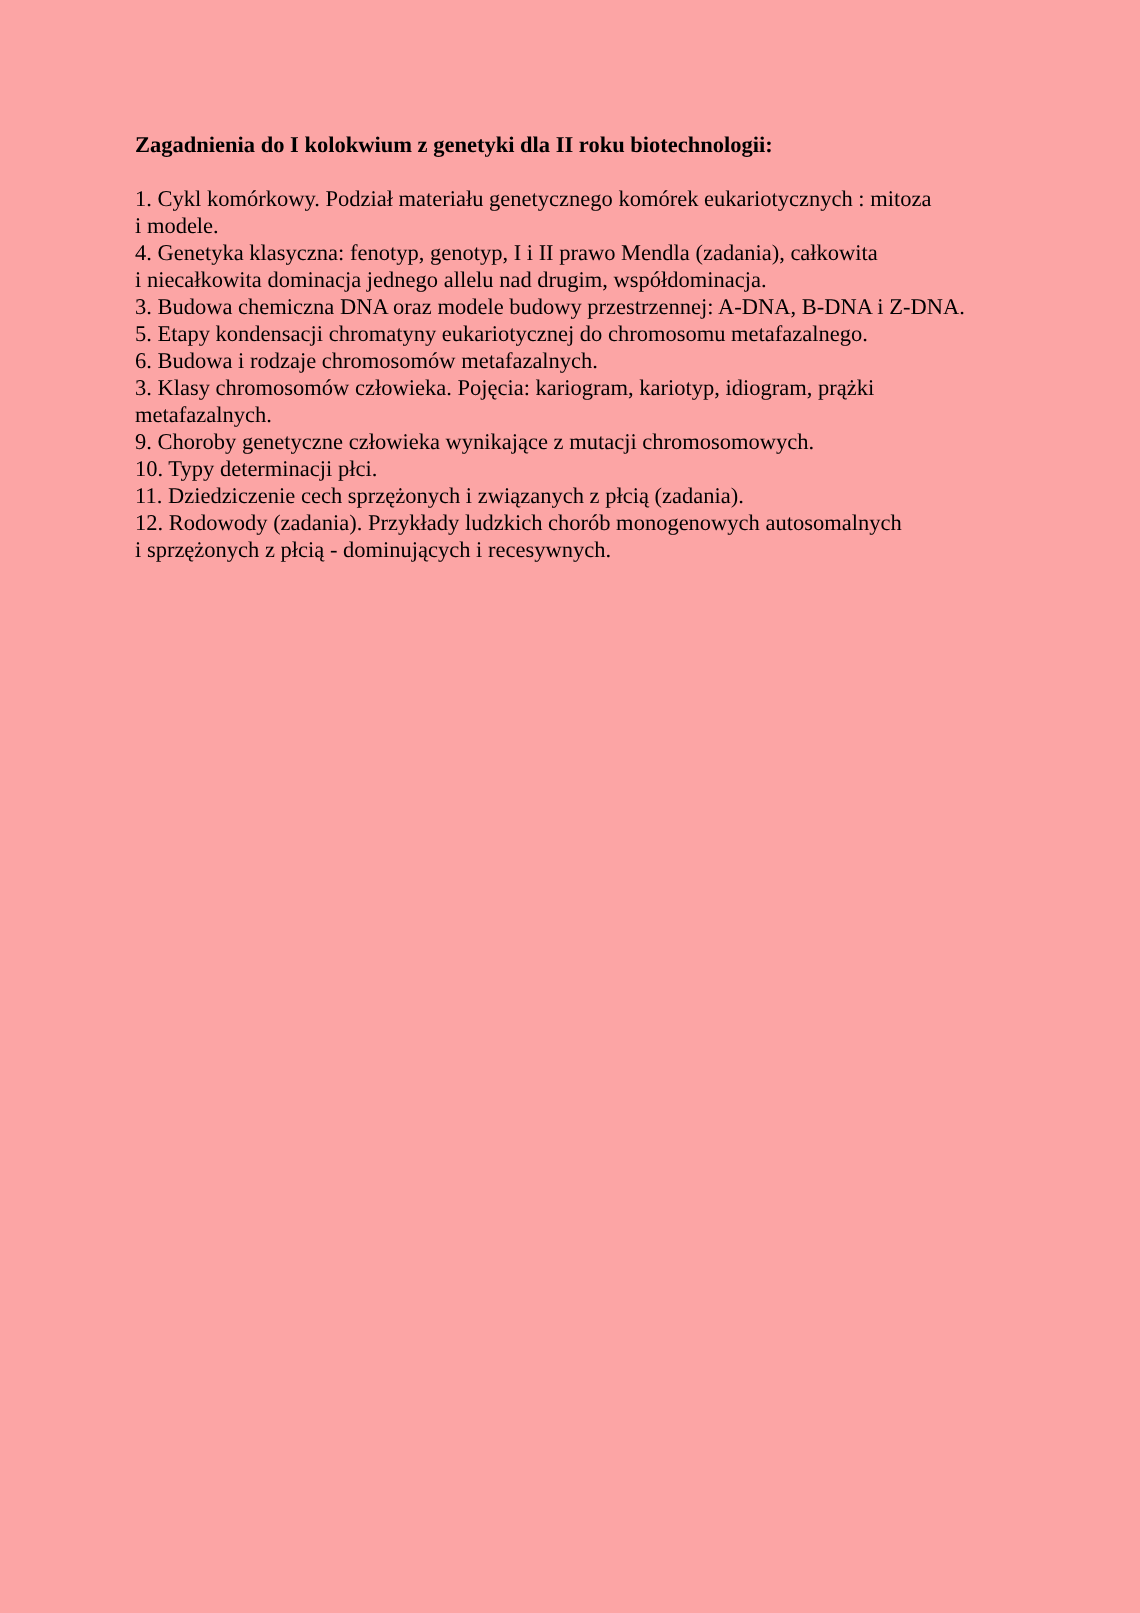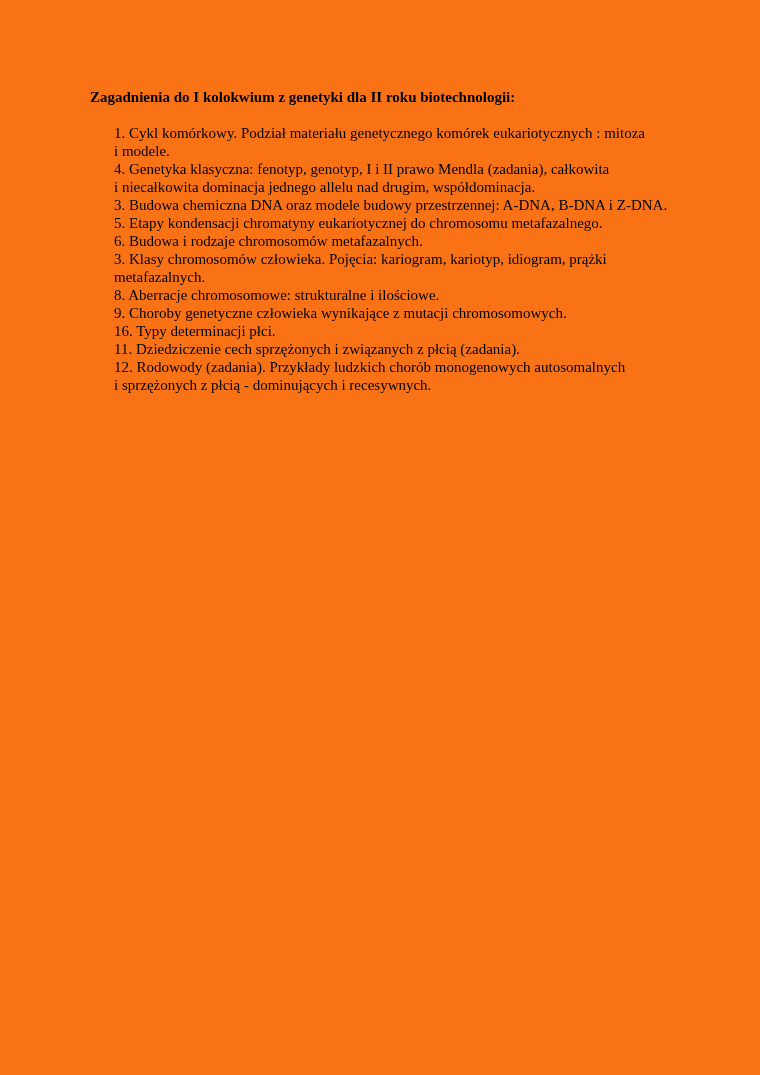--- a/index.html
+++ b/index.html
@@ -4,39 +4,38 @@
 <style>
   html, body {
     margin: 0;
     padding: 0;
     background: #ffffff;
   }
   .page {
     position: relative;
     width: 760px;
     height: 1075px;
-    background: #f97316;
+    background: #fca5a5;
     overflow: hidden;
     box-sizing: border-box;
     padding: 88px 70px 0 90px;
     font-family: "Liberation Serif", "DejaVu Serif", serif;
     color: #000000;
   }
   .doc-title {
     font-size: 15px;
     line-height: 18px;
     font-weight: bold;
     margin: 0 0 18px 0;
     white-space: nowrap;
   }
   .doc-body {
     font-size: 15px;
     line-height: 18px;
     font-weight: normal;
-    margin-left: 24px;
   }
   .doc-line {
     white-space: nowrap;
     height: 18px;
   }
 </style>
 </head>
 <body>
 
 <div class="page">
@@ -45,20 +44,19 @@
   <div class="doc-body">
     <div class="doc-line">1. Cykl komórkowy. Podział materiału genetycznego komórek eukariotycznych : mitoza</div>
     <div class="doc-line">i modele.</div>
     <div class="doc-line">4. Genetyka klasyczna: fenotyp, genotyp, I i II prawo Mendla (zadania), całkowita</div>
     <div class="doc-line">i niecałkowita dominacja jednego allelu nad drugim, współdominacja.</div>
     <div class="doc-line">3. Budowa chemiczna DNA oraz modele budowy przestrzennej: A-DNA, B-DNA i Z-DNA.</div>
     <div class="doc-line">5. Etapy kondensacji chromatyny eukariotycznej do chromosomu metafazalnego.</div>
     <div class="doc-line">6. Budowa i rodzaje chromosomów metafazalnych.</div>
     <div class="doc-line">3. Klasy chromosomów człowieka. Pojęcia: kariogram, kariotyp, idiogram, prążki</div>
     <div class="doc-line">metafazalnych.</div>
-    <div class="doc-line">8. Aberracje chromosomowe: strukturalne i ilościowe.</div>
     <div class="doc-line">9. Choroby genetyczne człowieka wynikające z mutacji chromosomowych.</div>
-    <div class="doc-line">16. Typy determinacji płci.</div>
+    <div class="doc-line">10. Typy determinacji płci.</div>
     <div class="doc-line">11. Dziedziczenie cech sprzężonych i związanych z płcią (zadania).</div>
     <div class="doc-line">12. Rodowody (zadania). Przykłady ludzkich chorób monogenowych autosomalnych</div>
     <div class="doc-line">i sprzężonych z płcią - dominujących i recesywnych.</div>
   </div>
 </div>
 
 </body></html>

